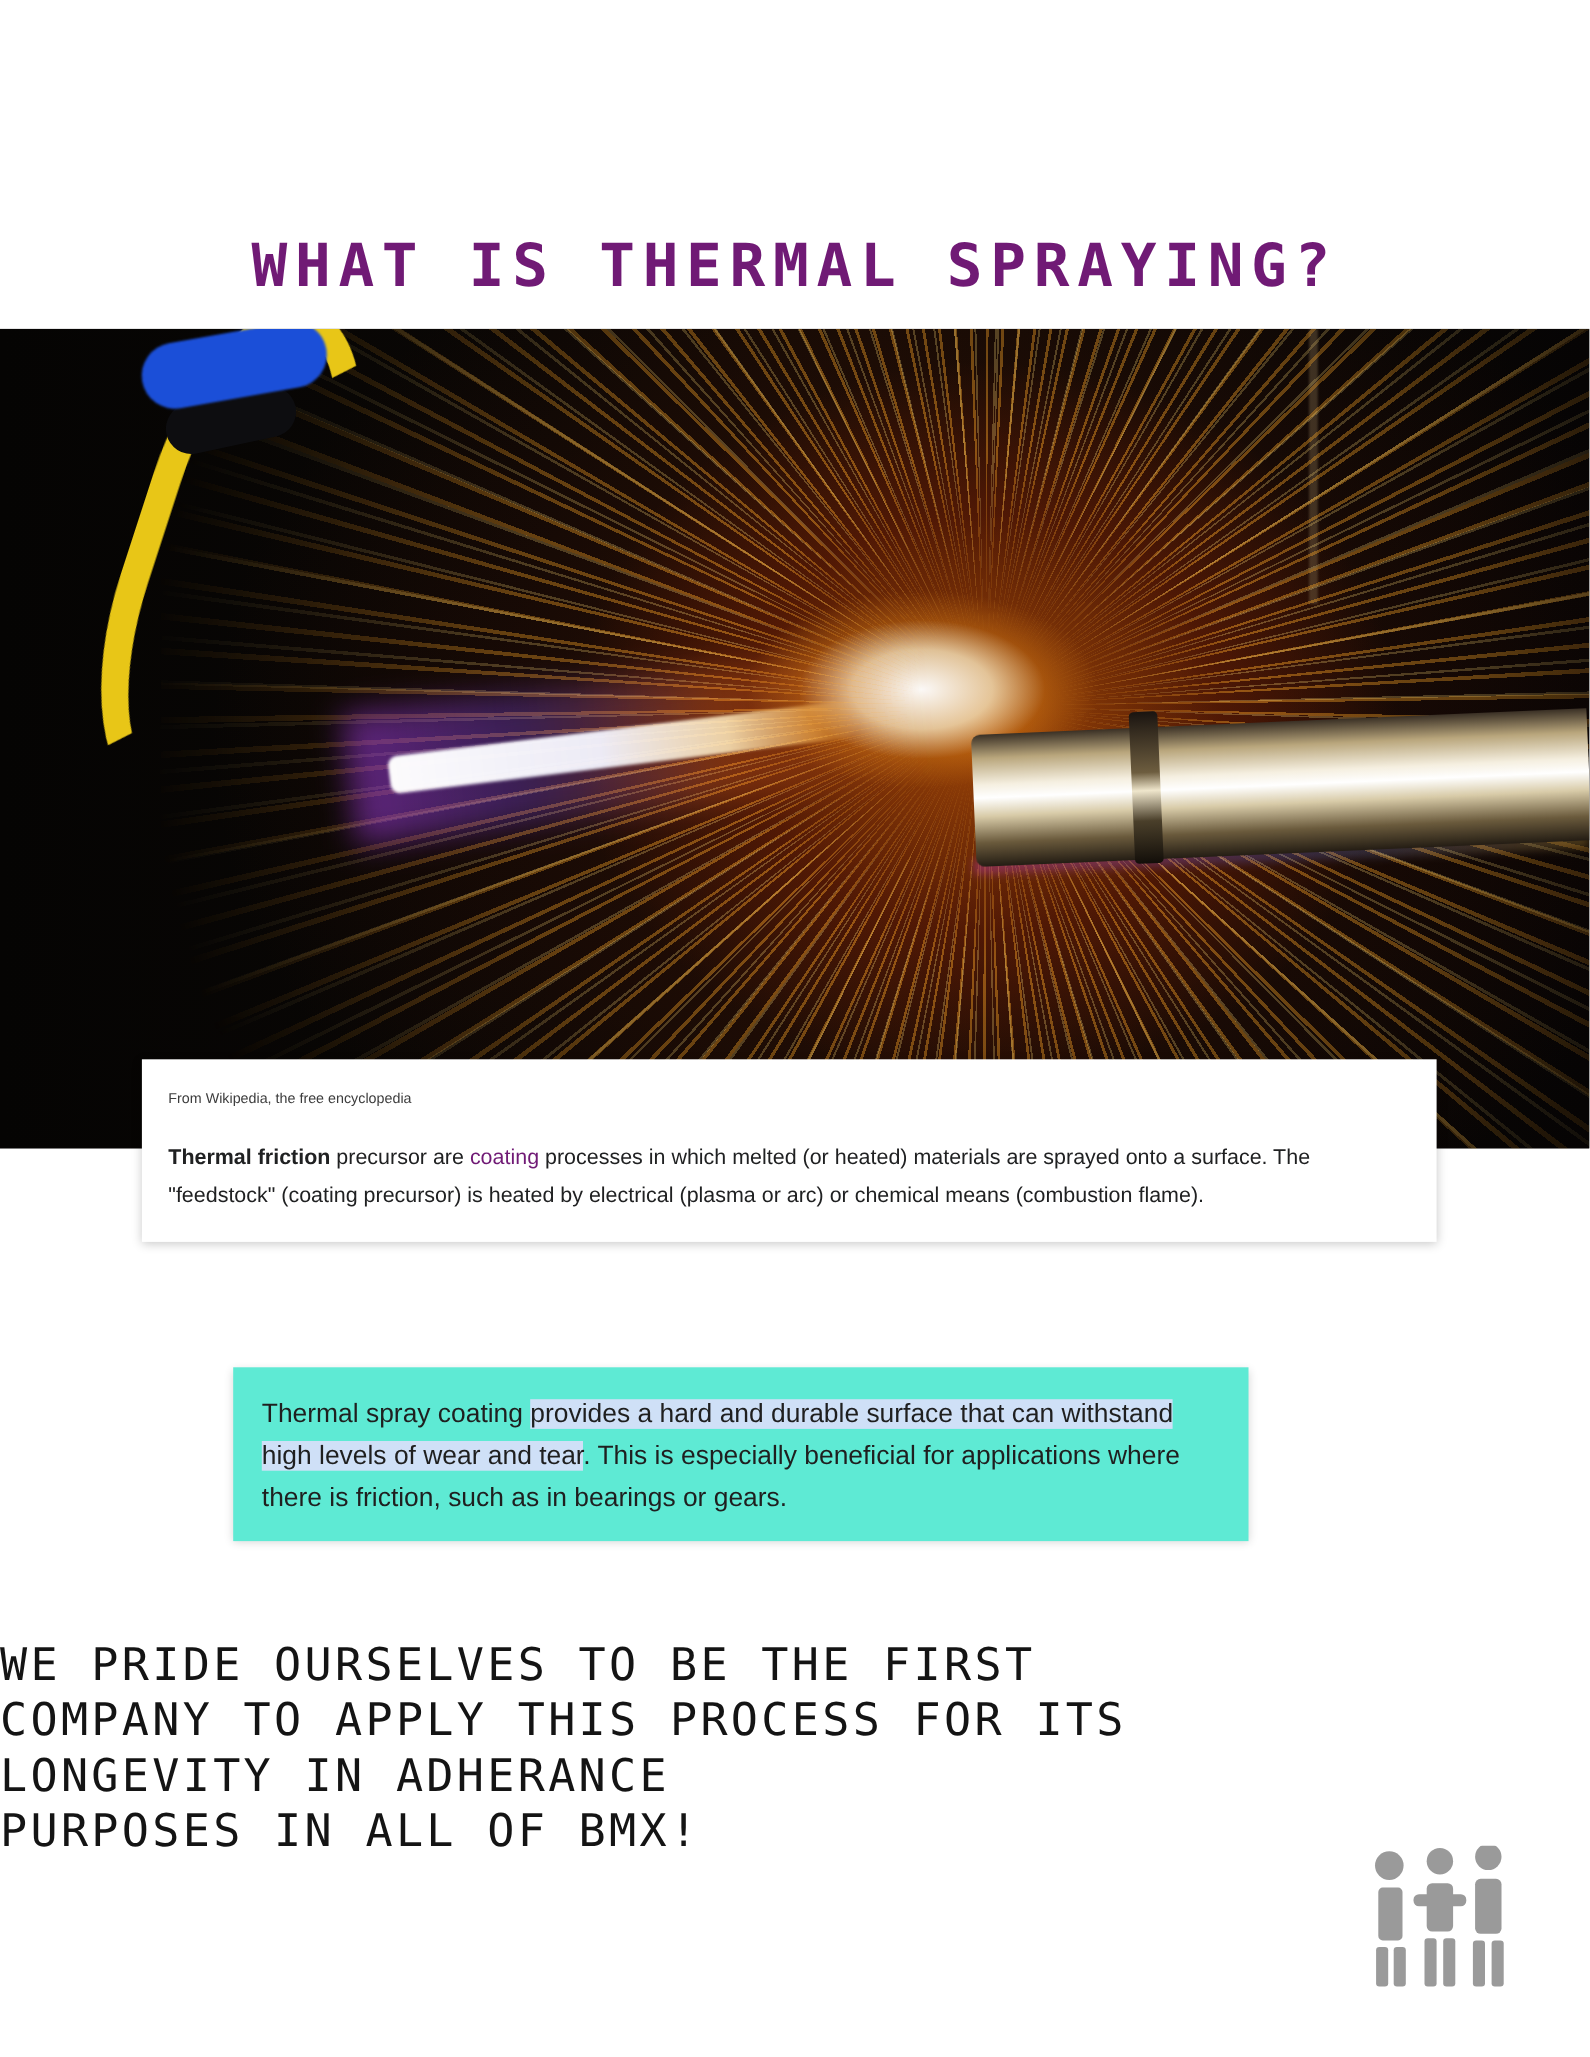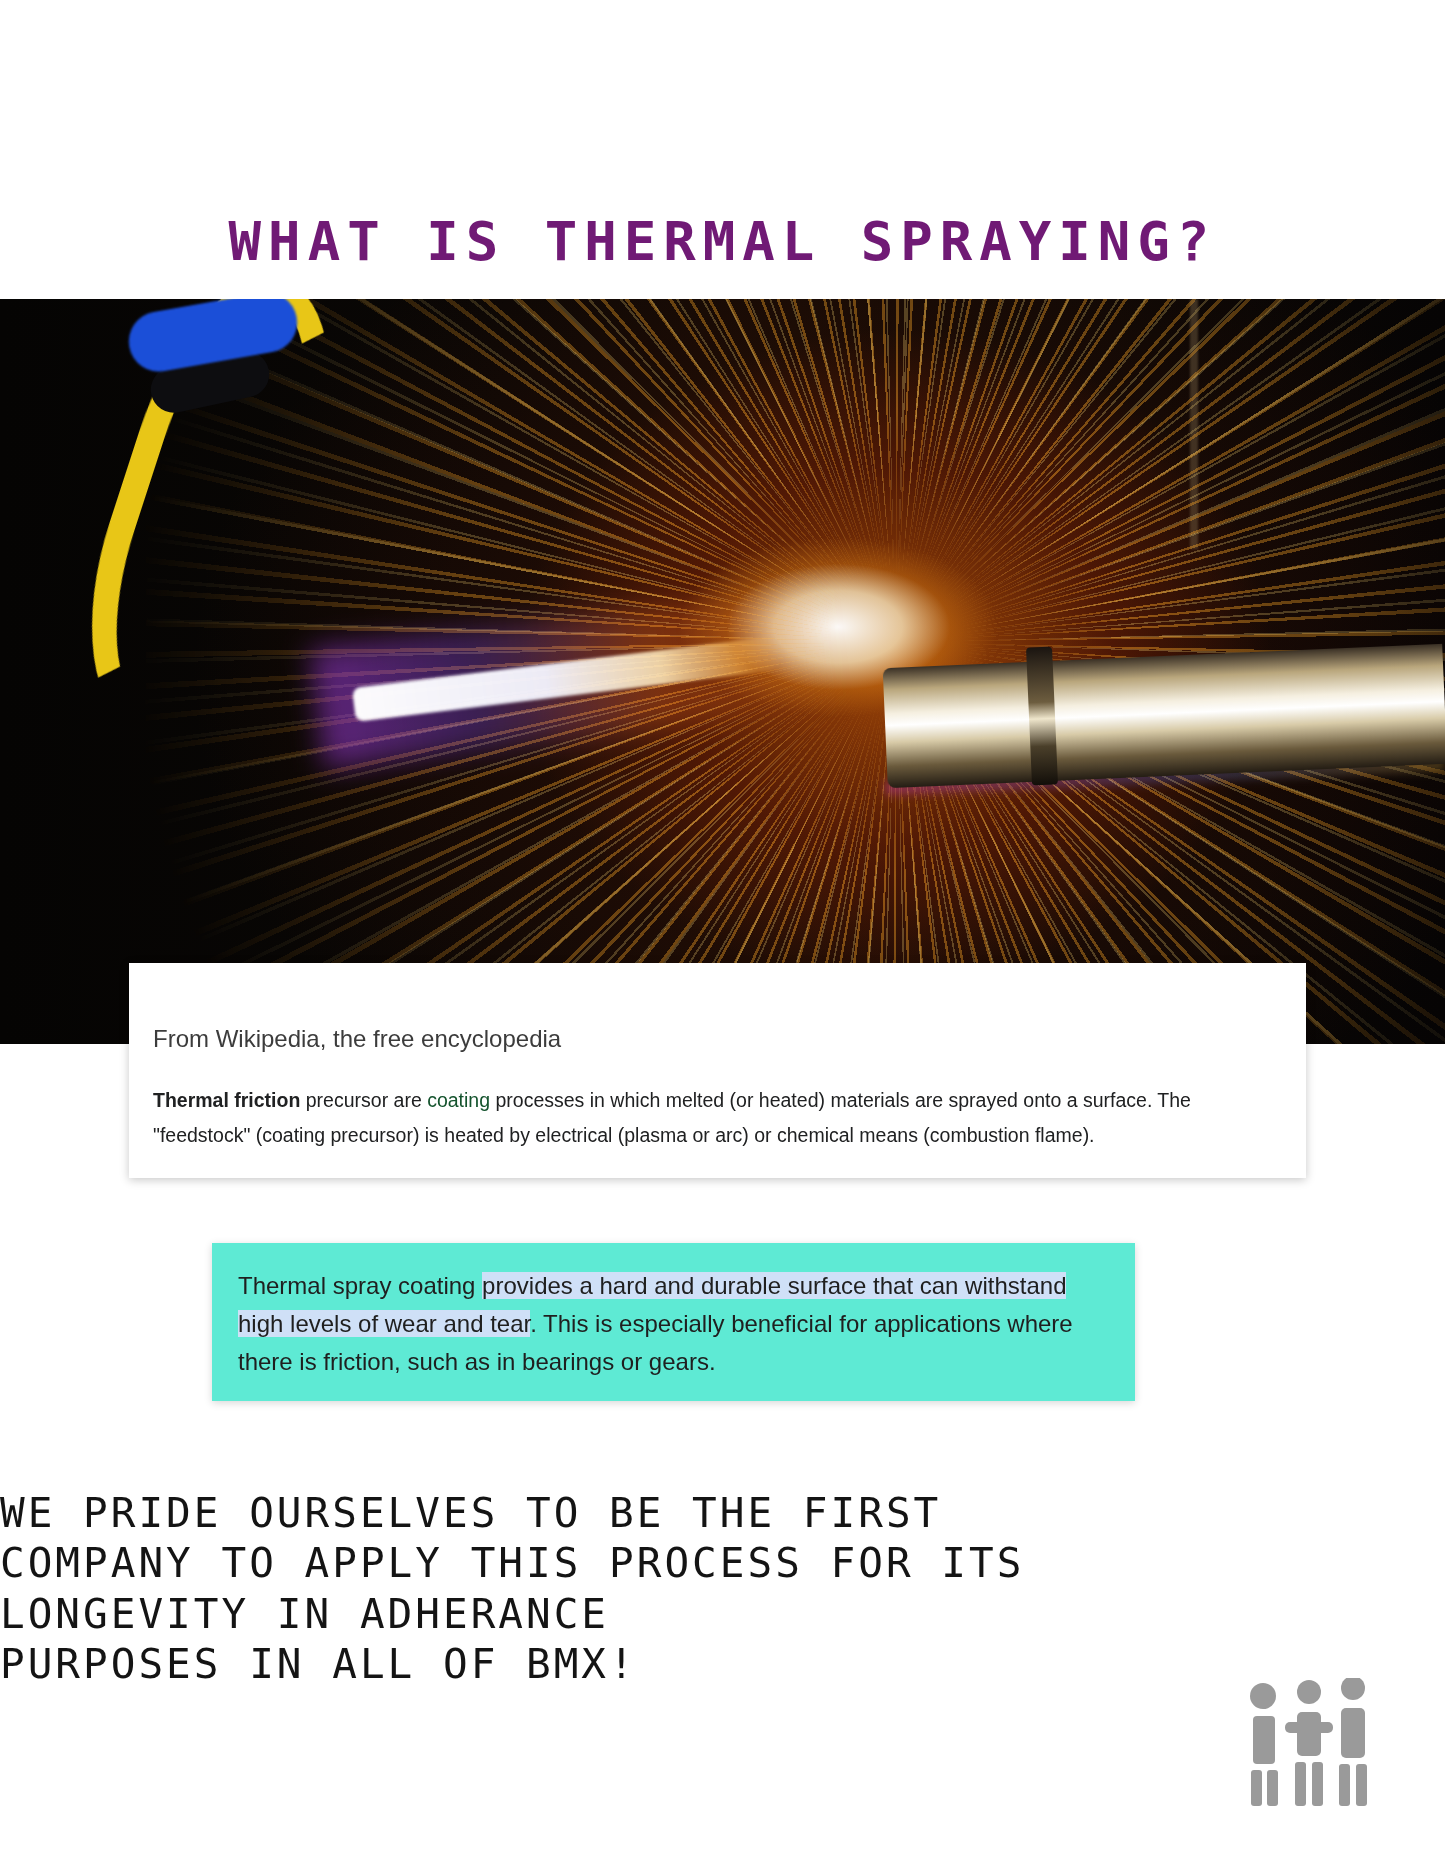--- a/index.html
+++ b/index.html
@@ -196,33 +196,32 @@
     position: absolute;
     left: 129px;
     top: 963px;
     width: 1177px;
     background: #ffffff;
     box-shadow: 0 2px 9px rgba(0,0,0,0.22);
     padding: 26px 24px 24px 24px;
     box-sizing: border-box;
   }
   .wiki-source {
-    font-size: 24px;
+    font-size: 13px;
     color: #3c3c3c;
     line-height: 1.5;
     margin-bottom: 26px;
-    margin-top: 32px;
   }
   .wiki-body {
     font-size: 19.5px;
     color: #202122;
     line-height: 1.82;
   }
   .wiki-body b { font-weight: bold; }
-  .wiki-link { color: #14532d; }
+  .wiki-link { color: #701a75; }
 
   
   .quote-card {
     position: absolute;
     left: 212px;
     top: 1243px;
     width: 923px;
     background: #5eead4;
     box-shadow: 0 2px 8px rgba(0,0,0,0.16);
     padding: 24px 26px 20px 26px;

